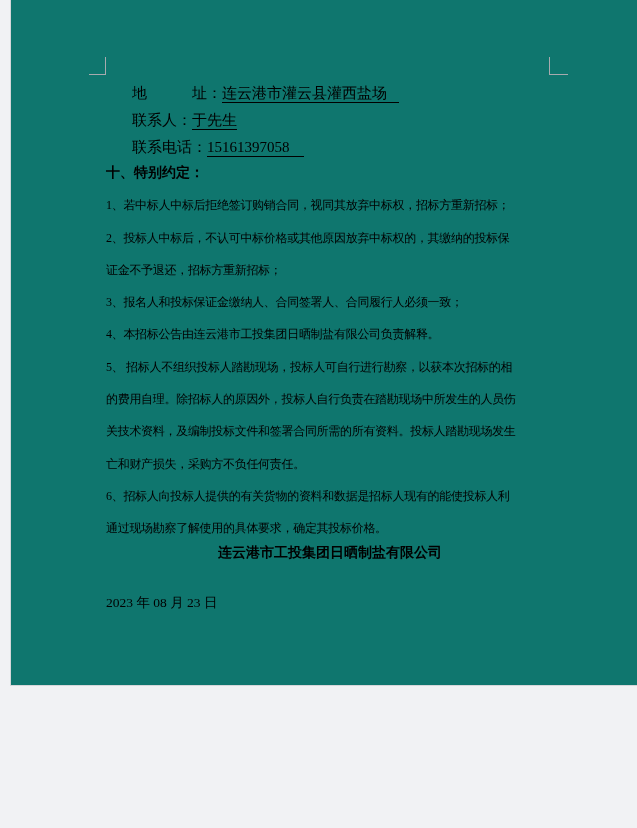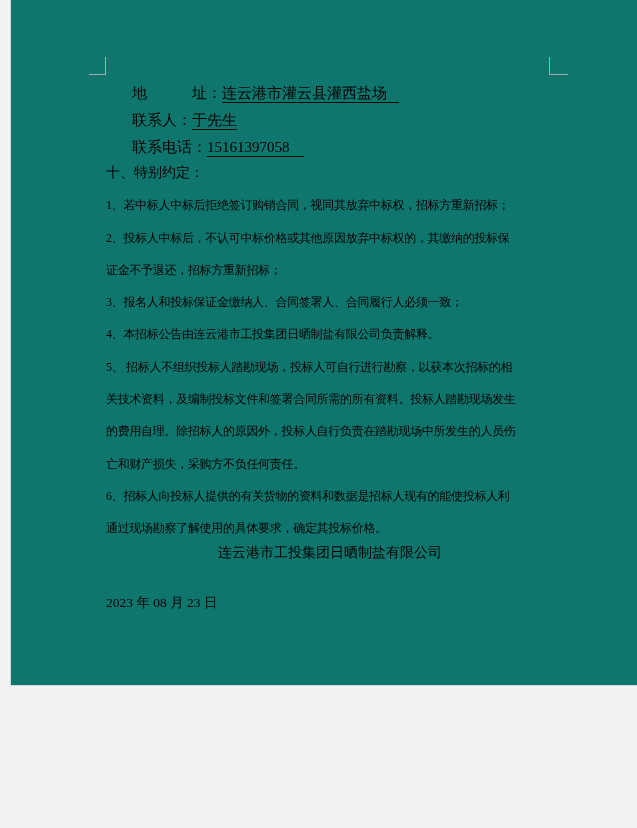--- a/index.html
+++ b/index.html
@@ -39,21 +39,21 @@
   .contact-row {
     margin-left: 26px;
     font-size: 15px;
     line-height: 27px;
     height: 27px;
     white-space: pre;
   }
   .u { border-bottom: 1px solid #000; padding-bottom: 1px; }
   .pad-a { padding-right: 12px; }
   .pad-p { padding-right: 14px; }
-  .b { font-weight: normal; }
+  .b { font-weight: bold; }
   .heading {
     font-size: 14px;
     line-height: 24.3px;
     height: 24.3px;
     white-space: pre;
   }
   .line {
     font-size: 12px;
     letter-spacing: -0.3px;
     line-height: 24.3px;
@@ -97,22 +97,22 @@
     <div class="line">1、若中标人中标后拒绝签订购销合同，视同其放弃中标权，招标方重新招标；</div>
 
     <div class="line">2、投标人中标后，不认可中标价格或其他原因放弃中标权的，其缴纳的投标保</div>
     <div class="line">证金不予退还，招标方重新招标；</div>
 
     <div class="line">3、报名人和投标保证金缴纳人、合同签署人、合同履行人必须一致；</div>
 
     <div class="line">4、本招标公告由连云港市工投集团日晒制盐有限公司负责解释。</div>
 
     <div class="line">5、 招标人不组织投标人踏勘现场，投标人可自行进行勘察，以获本次招标的相</div>
+    <div class="line">的费用自理。除招标人的原因外，投标人自行负责在踏勘现场中所发生的人员伤</div>
     <div class="line">关技术资料，及编制投标文件和签署合同所需的所有资料。投标人踏勘现场发生</div>
-    <div class="line">的费用自理。除招标人的原因外，投标人自行负责在踏勘现场中所发生的人员伤</div>
     <div class="line">亡和财产损失，采购方不负任何责任。</div>
 
     <div class="line">6、招标人向投标人提供的有关货物的资料和数据是招标人现有的能使投标人利</div>
     <div class="line">通过现场勘察了解使用的具体要求，确定其投标价格。</div>
 
     <div class="company b">连云港市工投集团日晒制盐有限公司</div>
 
     <div class="date">2023 年 08 月 23 日</div>
 
   </div>

